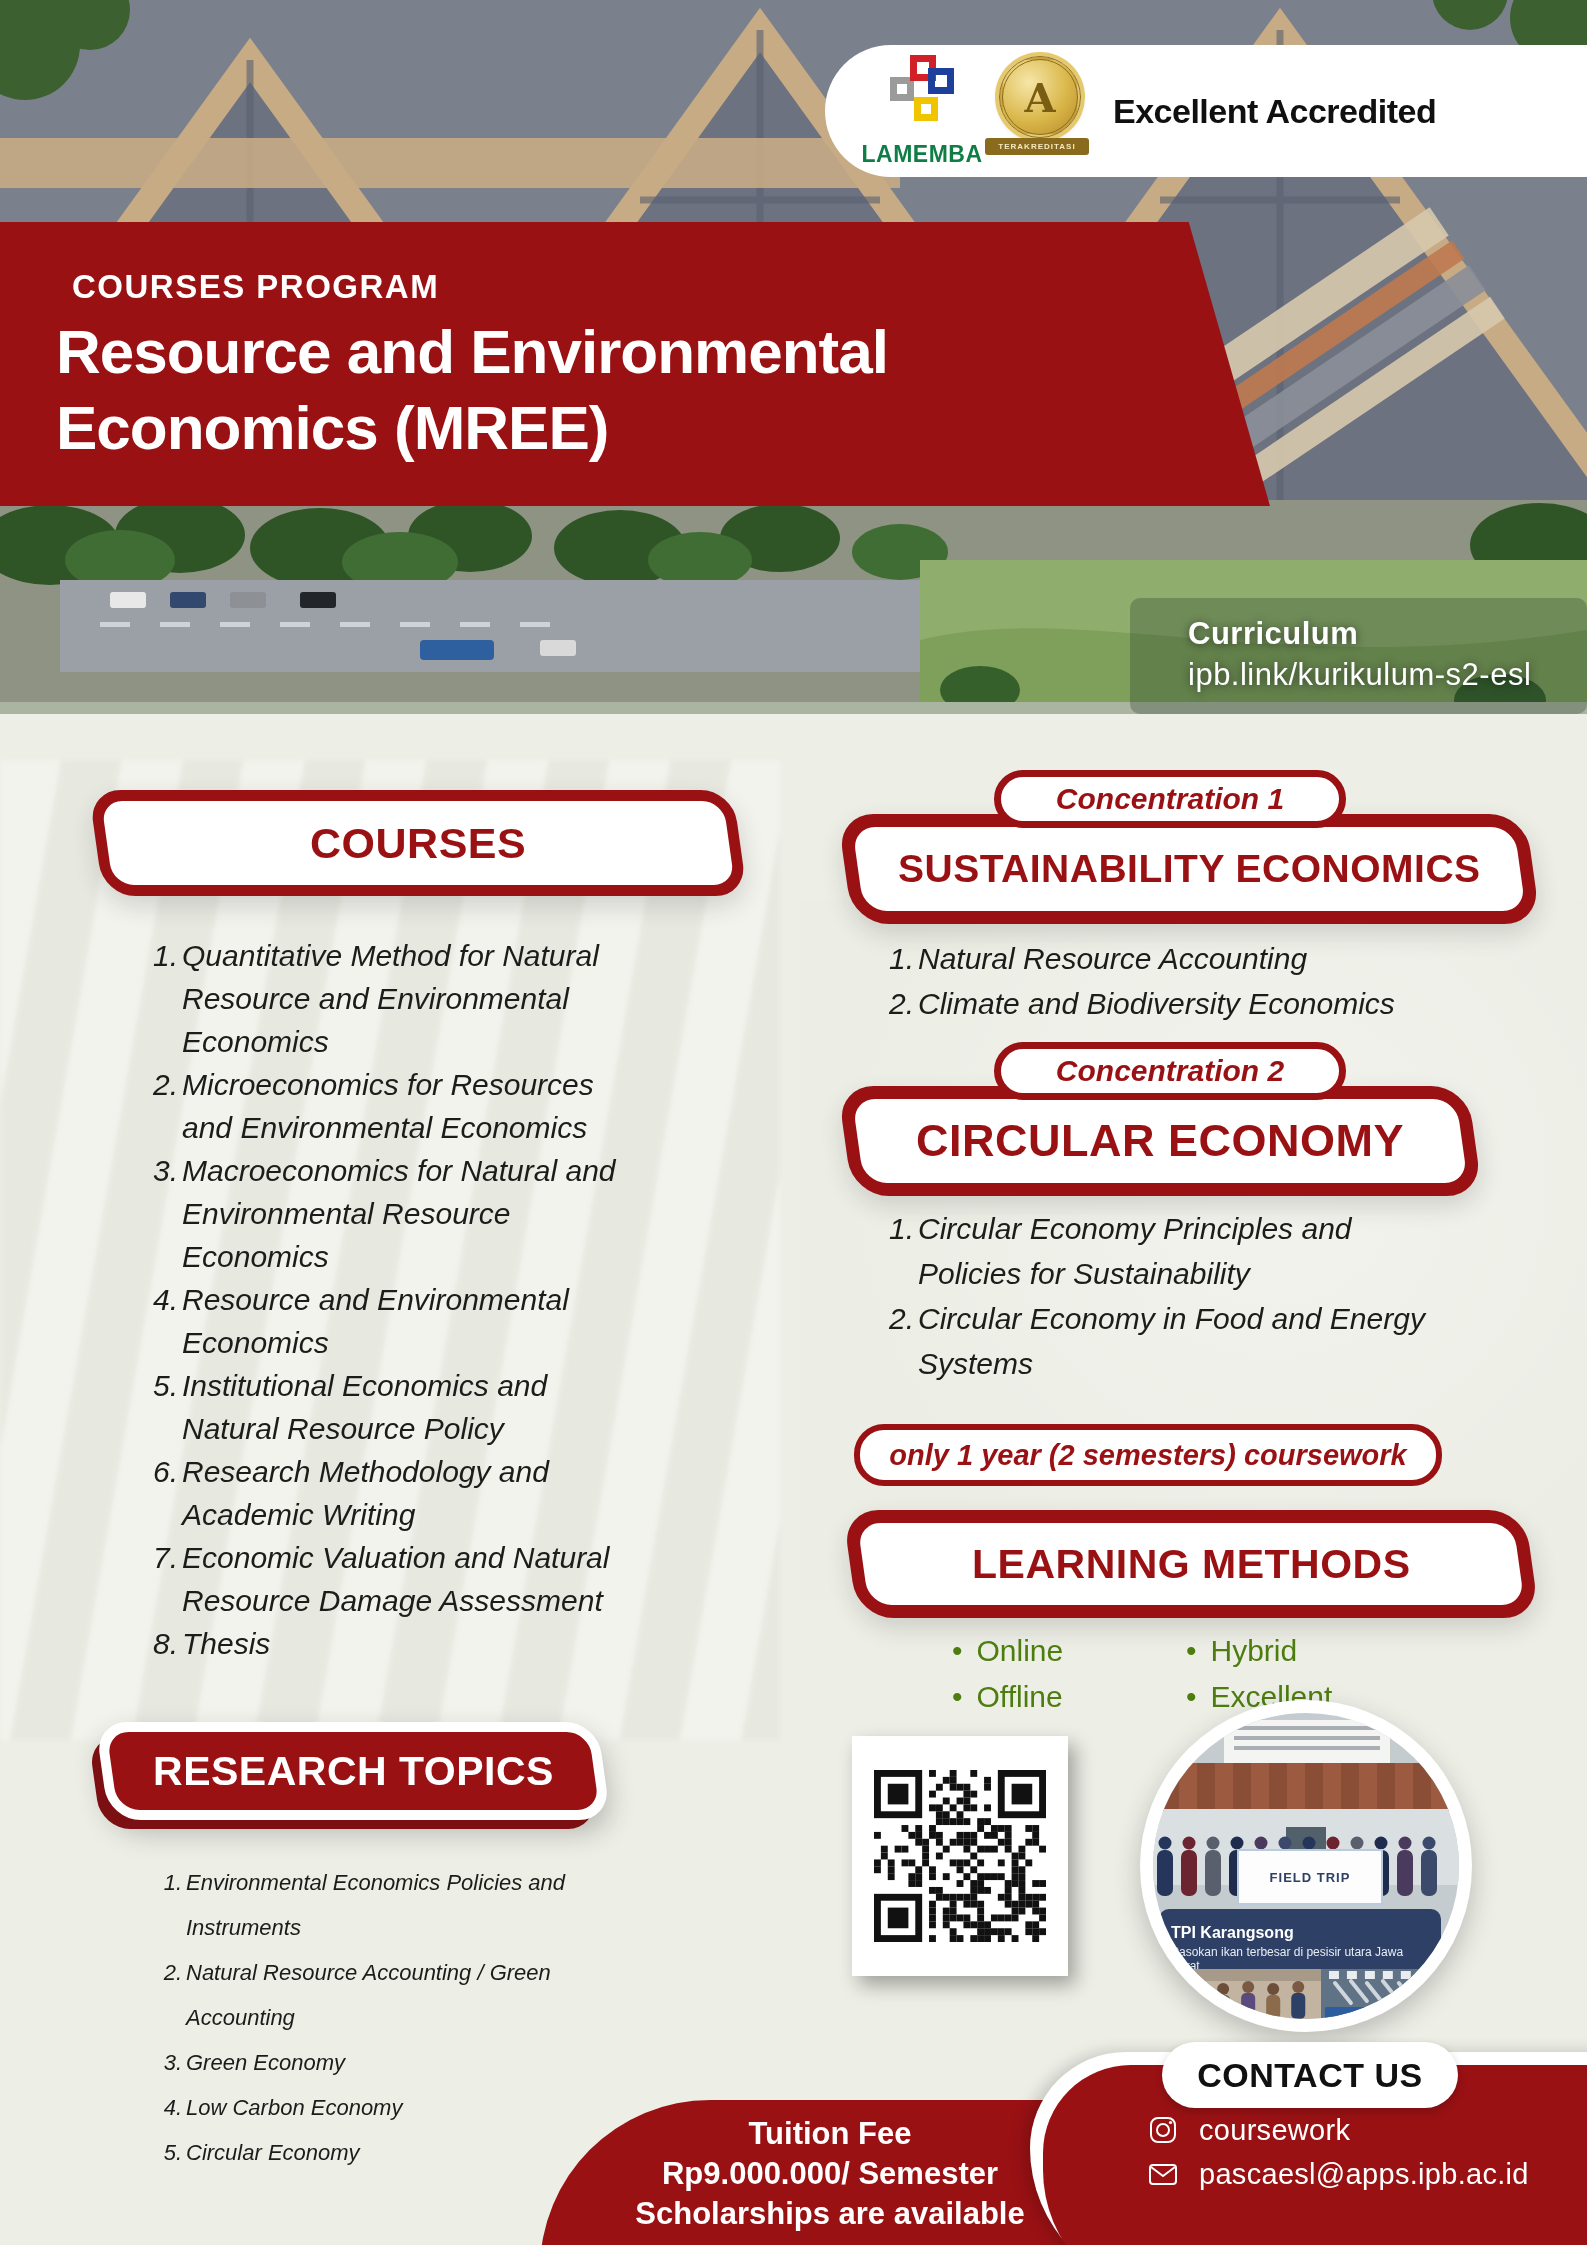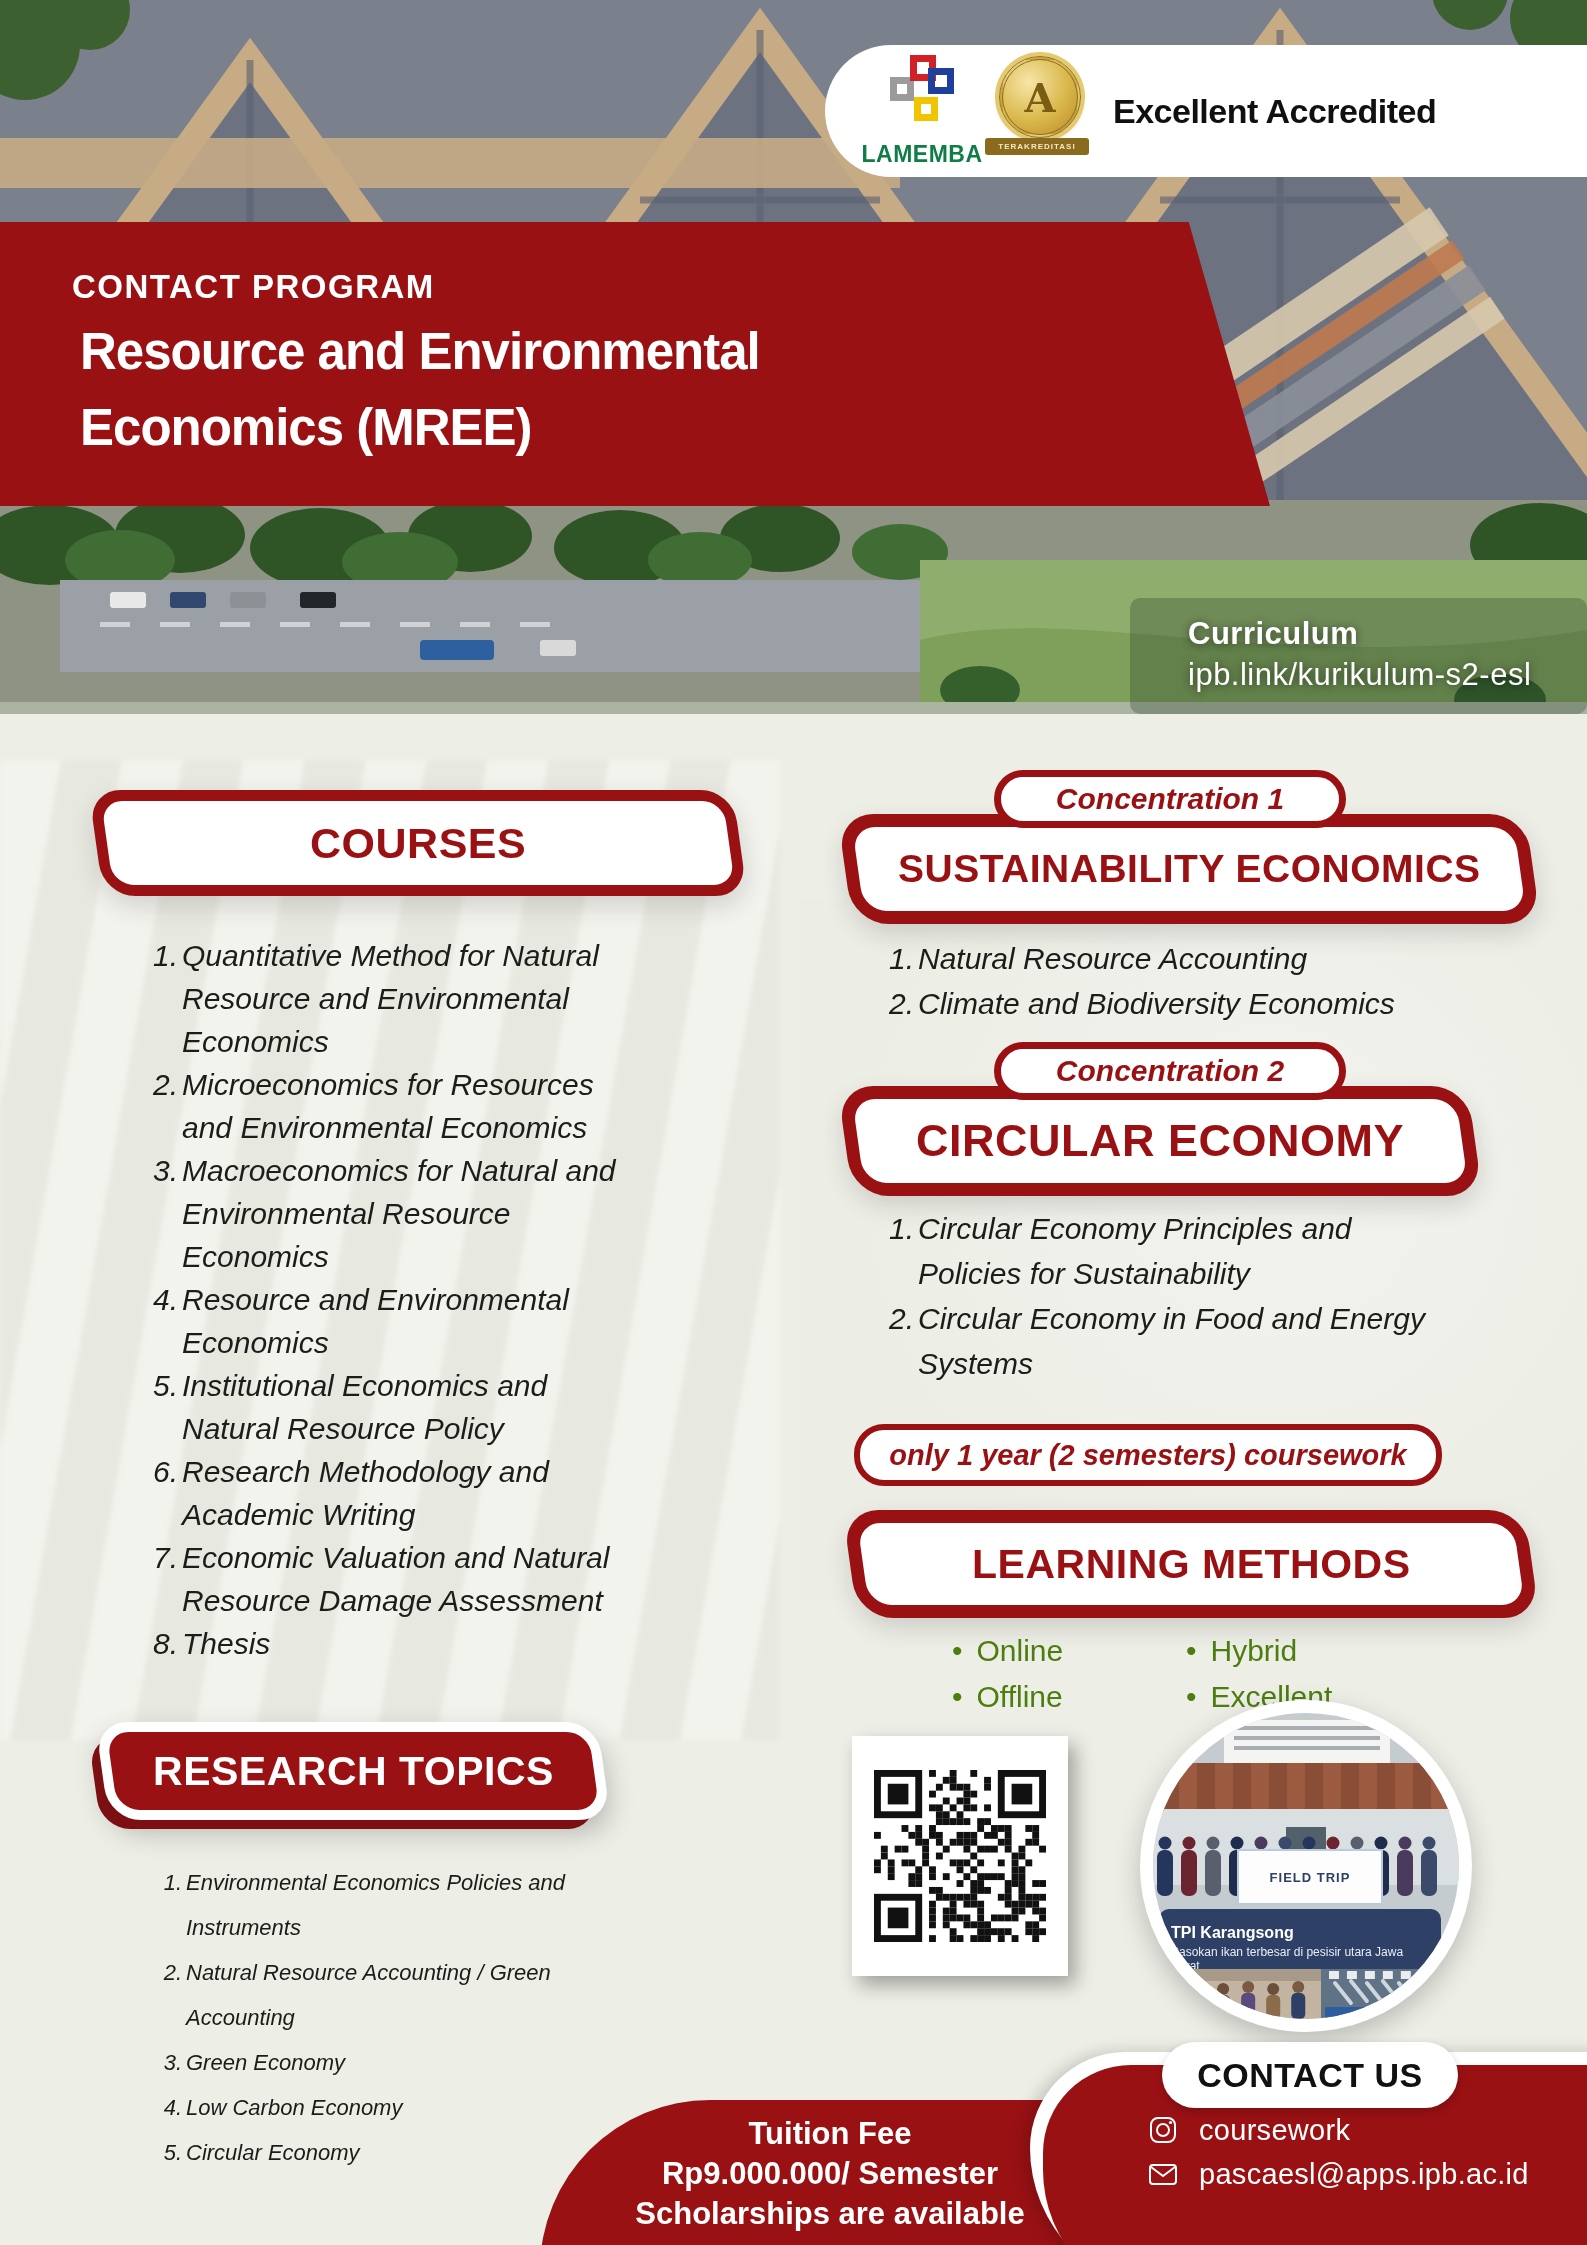--- a/index.html
+++ b/index.html
@@ -24,21 +24,21 @@
     border:4px double #8a6d1d;display:flex;align-items:center;justify-content:center;
     box-shadow:0 0 0 4px #e6c96a, 0 2px 6px rgba(0,0,0,.25);}
   .seal-circle span{font-family:"DejaVu Serif","Liberation Serif",serif;font-size:40px;font-weight:bold;color:#7a5c12;}
   .seal-ribbon{position:absolute;left:-2px;top:86px;width:104px;height:17px;background:#8a6a1c;border-radius:3px;
     color:#f4e8c2;font-size:8px;font-weight:bold;letter-spacing:1px;text-align:center;line-height:17px;}
   .badge-label{margin-left:26px;font-size:34px;font-weight:bold;color:#101010;letter-spacing:-.5px;}
   
   .banner{position:absolute;left:0;top:222px;width:1270px;height:284px;background:#9a1114;z-index:3;
           clip-path:polygon(0 0,93.6% 0,100% 100%,0 100%);color:#fff;}
   .kicker{position:absolute;left:72px;top:46px;font-size:33px;font-weight:bold;letter-spacing:1.5px;}
-  .h-title{position:absolute;left:80px;top:92px;font-size:51px;line-height:76px;font-weight:bold;letter-spacing:-1px;}
+  .h-title{position:absolute;left:56px;top:92px;font-size:62px;line-height:76px;font-weight:bold;letter-spacing:-1px;}
   
   .curriculum{position:absolute;left:1188px;top:616px;z-index:4;color:#fff;text-shadow:0 1px 8px rgba(0,0,0,.55);}
   .cur-label{font-size:31px;font-weight:bold;letter-spacing:.5px;}
   .cur-link{font-size:31px;margin-top:5px;letter-spacing:.5px;}
   
   .content-bg{position:absolute;left:0;top:714px;width:1587px;height:1531px;background:#edeee6;}
   .wash1{position:absolute;left:0;top:760px;width:780px;height:980px;opacity:.5;
     background:repeating-linear-gradient(100deg,rgba(255,255,255,.55) 0 60px,rgba(208,216,204,.35) 60px 120px);
     filter:blur(2px);}
   .wash2{position:absolute;left:800px;top:900px;width:787px;height:700px;opacity:.35;
@@ -215,21 +215,21 @@
     <div class="seal">
       <div class="seal-circle">
           <span>A</span>
         </div>
       <div class="seal-ribbon">TERAKREDITASI</div>
     </div>
     <div class="badge-label">Excellent Accredited</div>
   </div>
 
   <div class="banner">
-    <div class="kicker">CONTACT PROGRAM</div>
+    <div class="kicker">COURSES PROGRAM</div>
     <div class="h-title">
       <span>Resource and Environmental</span><br>
       <span>Economics (MREE)</span>
     </div>
   </div>
 
   <div class="curriculum">
     <div class="cur-label">Curriculum</div>
     <div class="cur-link">ipb.link/kurikulum-s2-esl</div>
   </div>

